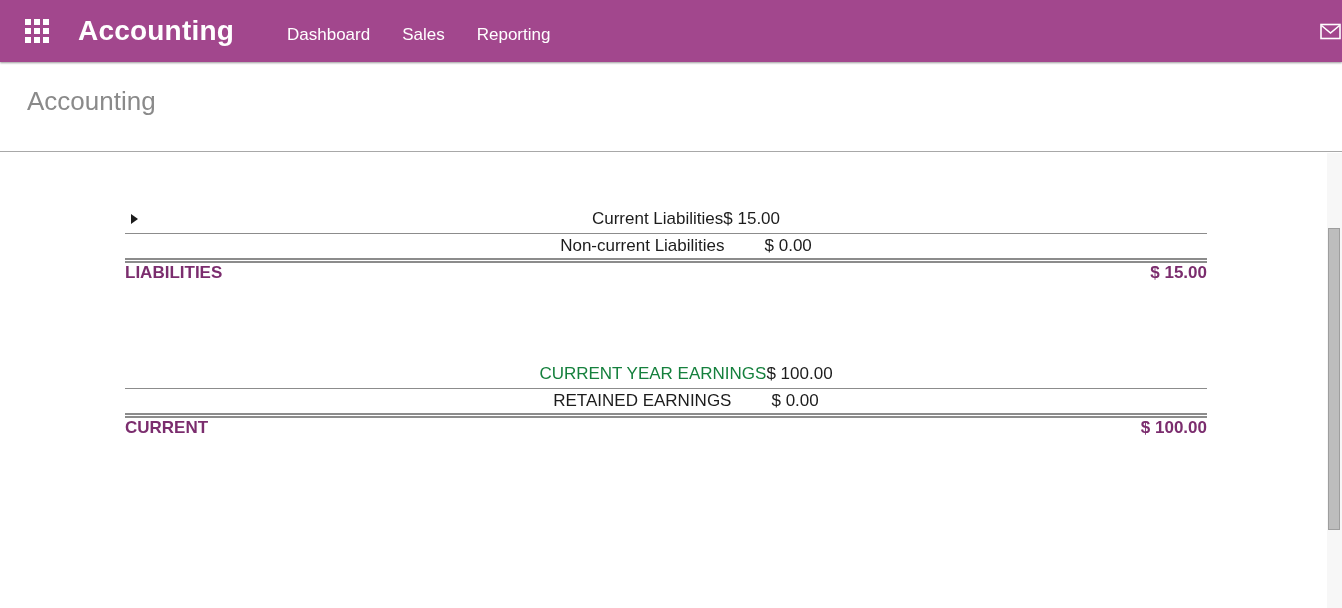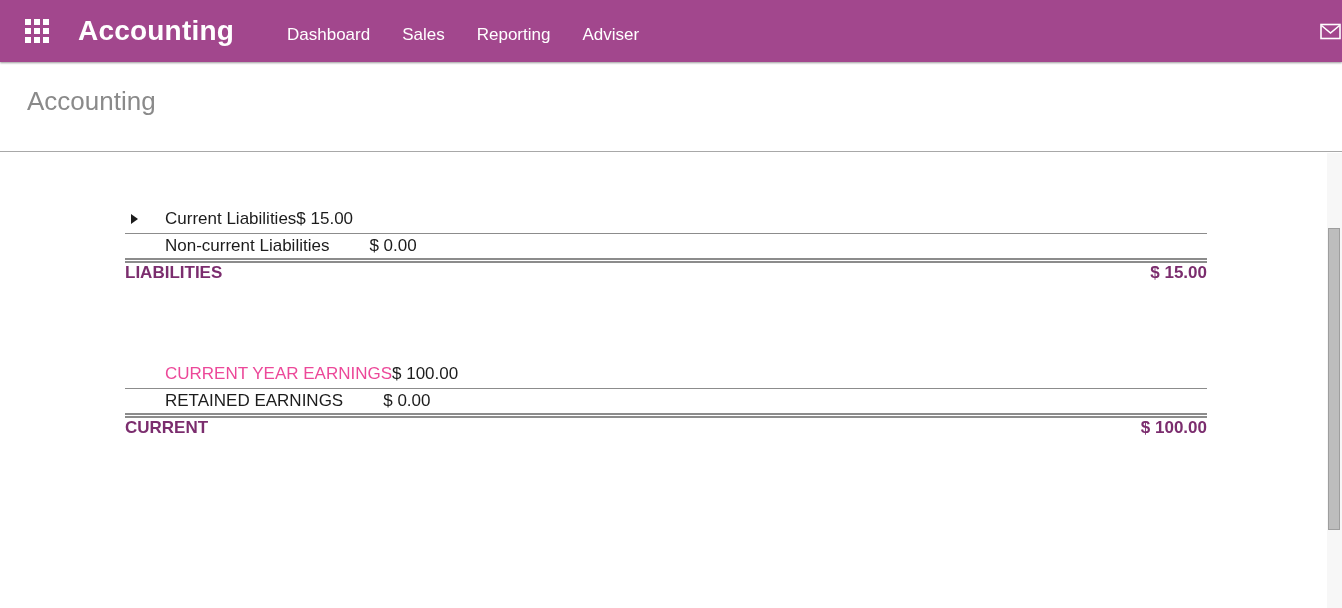--- a/index.html
+++ b/index.html
@@ -81,30 +81,30 @@
   
   .content { position: relative; height: 455px; }
   .report {
     margin-left: 125px;
     width: 1082px;
     padding-top: 53px;
   }
   .frow {
     position: relative;
     display: flex;
-    justify-content: flex-start;
+    justify-content: center;
     align-items: center;
     height: 29px;
     border-bottom: 1px solid #8c8c8c;
     font-size: 17px;
     color: #1c1c1c;
   }
   .frow.dbl { border-bottom: 5px double #8c8c8c; gap: 40px; }
   .frow .lbl { padding-left: 40px; cursor: pointer; }
-  .frow .lbl.teal { color: #ec4899; }
+  .frow .lbl.teal { color: #15803d; }
   .frow .val { text-align: right; }
   .caret {
     position: absolute;
     left: 6px; top: 50%;
     transform: translateY(-50%);
     width: 0; height: 0;
     border-left: 7px solid #1c1c1c;
     border-top: 5px solid transparent;
     border-bottom: 5px solid transparent;
   }
@@ -150,21 +150,20 @@
       <span></span>
         <span></span>
         <span></span>
     </span>
   </button>
   <div class="brand">Accounting</div>
   <nav class="topnav">
     <div class="nav-item">Dashboard</div>
     <div class="nav-item">Sales</div>
     <div class="nav-item">Reporting</div>
-    <div class="nav-item">Adviser</div>
   </nav>
   <div class="topbar-right">
     <svg width="21" height="17" viewBox="0 0 21 17">
       <rect x="1" y="1.5" width="19" height="14" fill="none" stroke="#ffffff" stroke-width="1.6"></rect>
       <polyline points="1.5,2.5 10.5,10 19.5,2.5" fill="none" stroke="#ffffff" stroke-width="1.6"></polyline>
     </svg>
   </div>
 </header>
 
 <div class="breadcrumb-bar">

